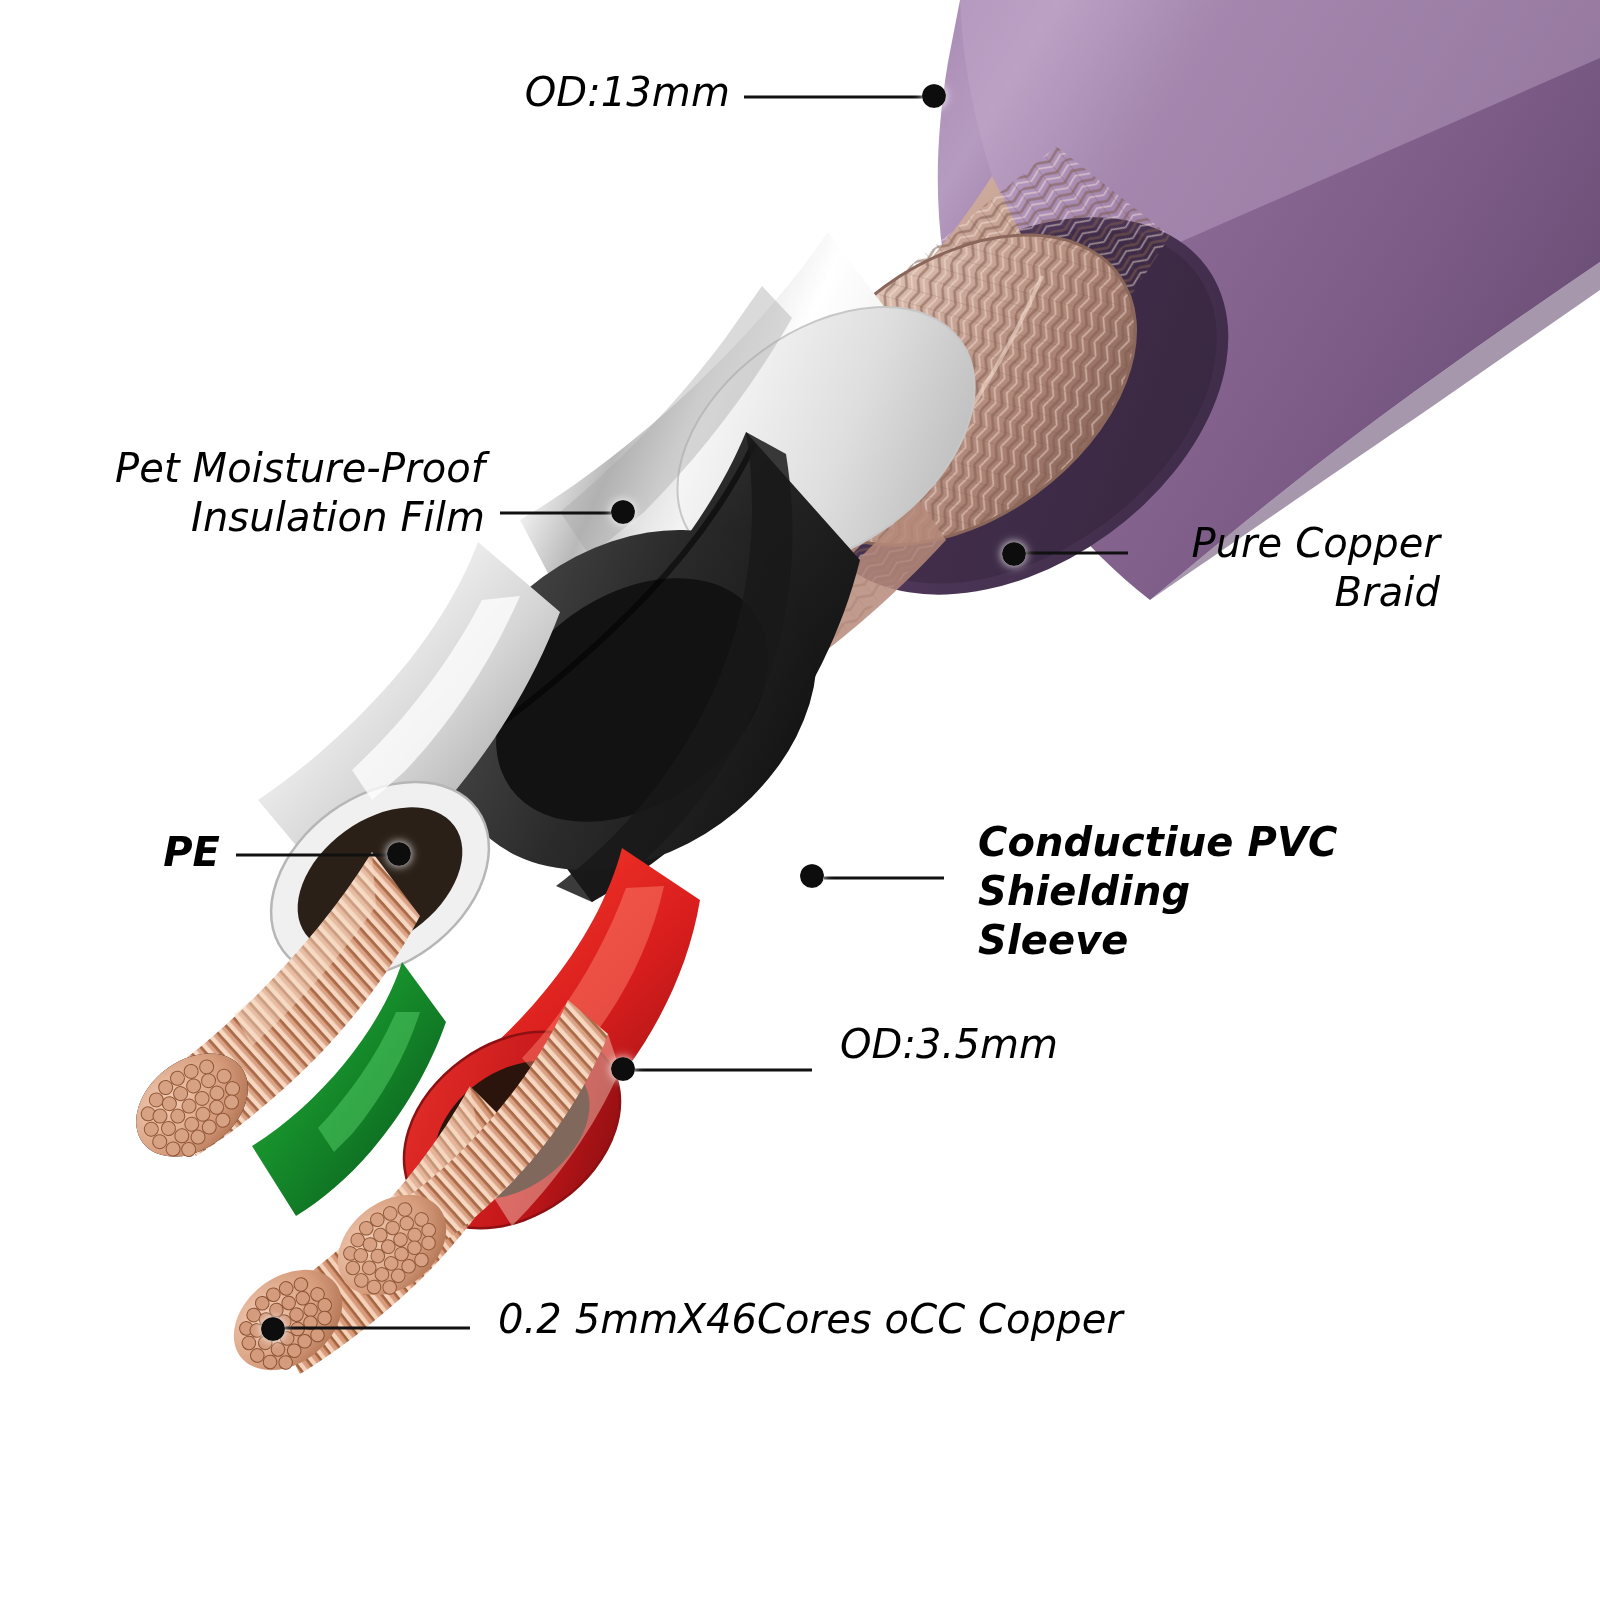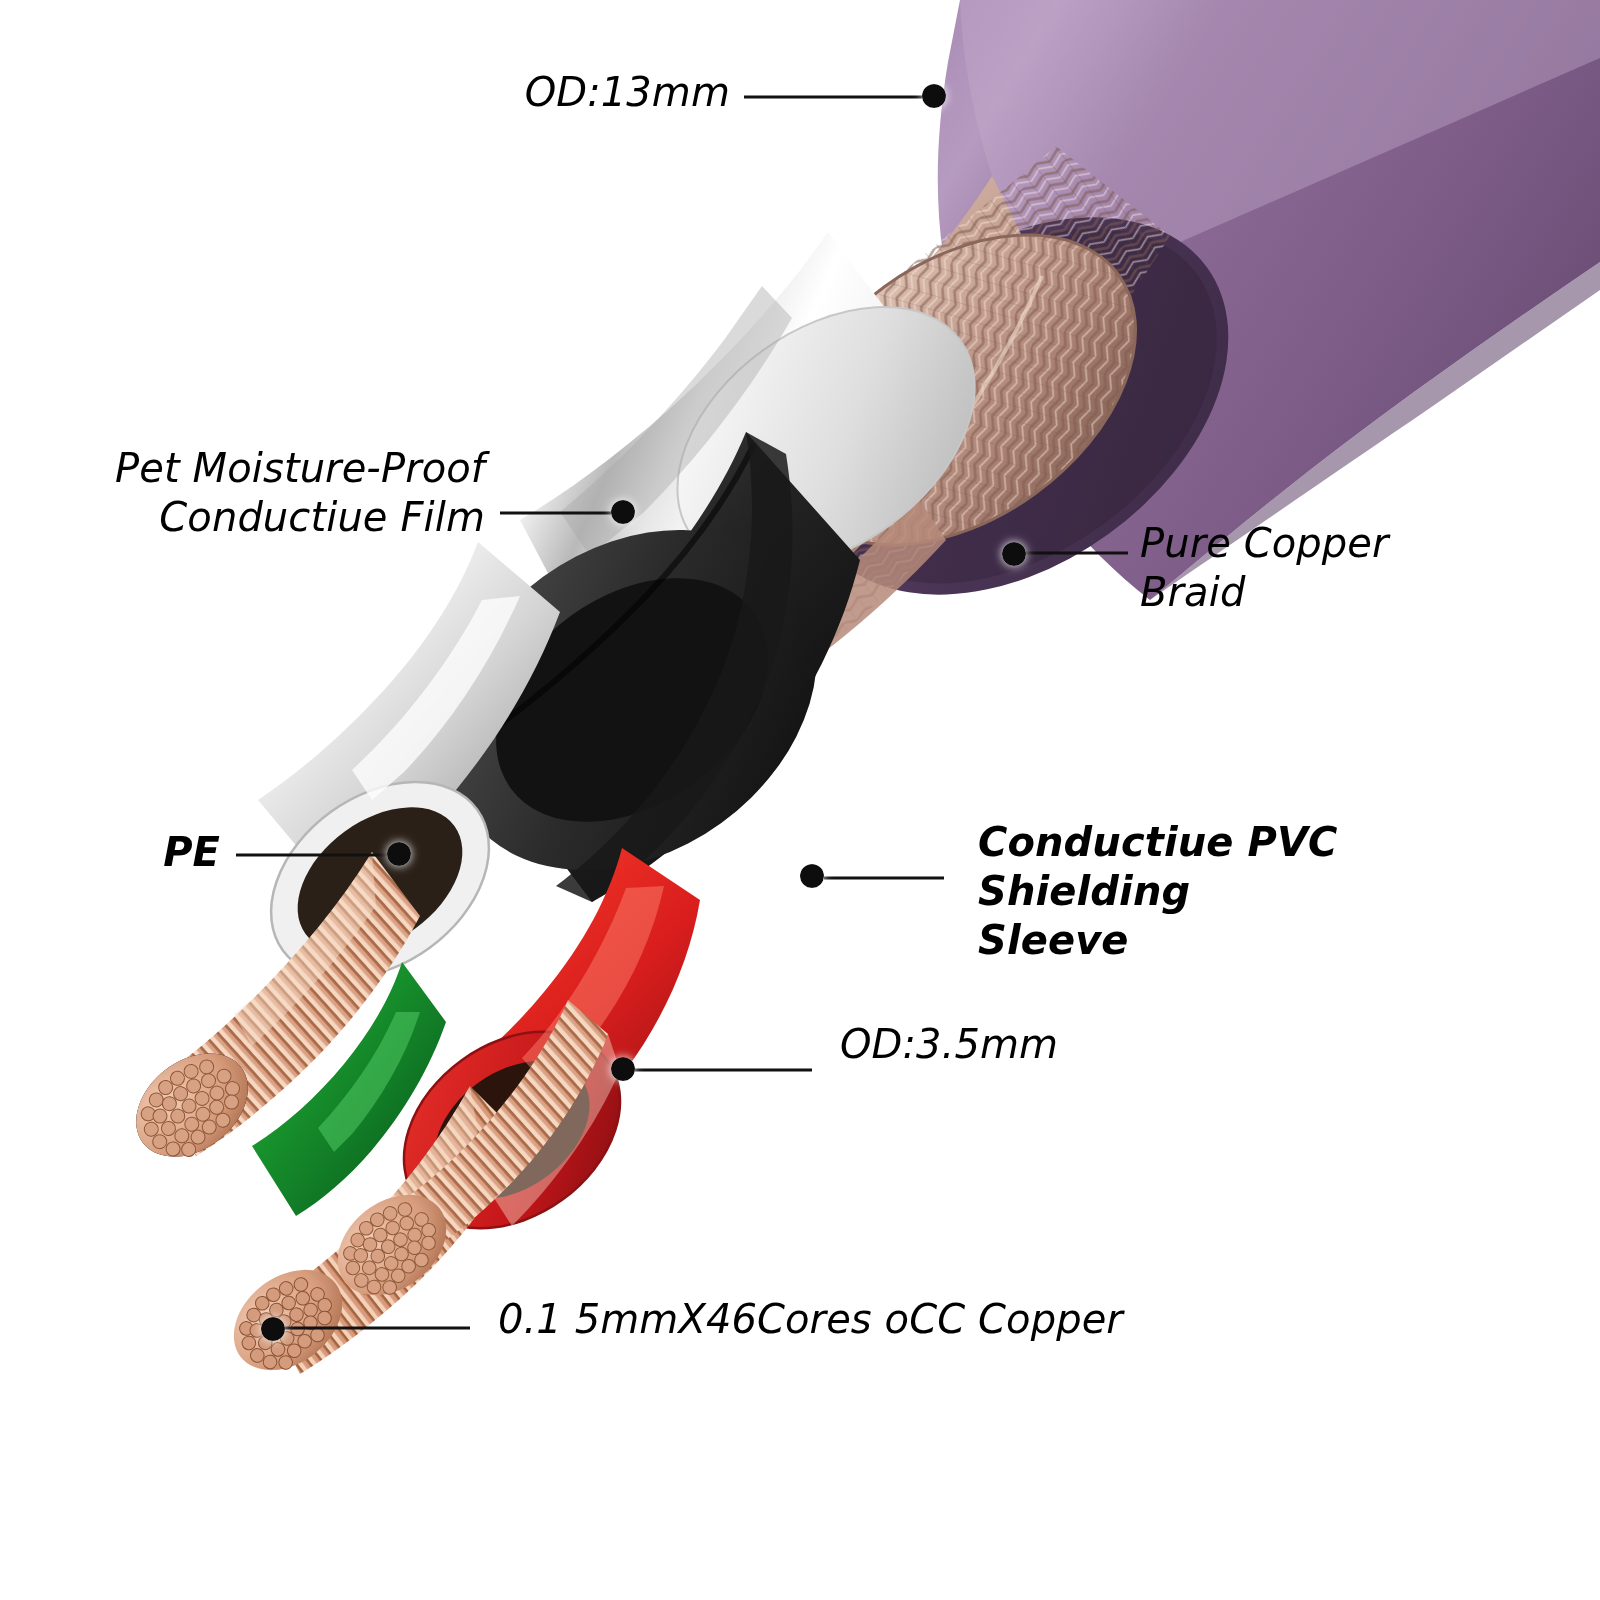--- a/index.html
+++ b/index.html
@@ -458,22 +458,22 @@
         <circle cx="399" cy="854" r="12" filter="url(#dotGlow)"></circle>
         <circle cx="812" cy="876" r="12" filter="url(#dotGlow)"></circle>
         <circle cx="623" cy="1069" r="12" filter="url(#dotGlow)"></circle>
         <circle cx="273" cy="1329" r="12" filter="url(#dotGlow)"></circle>
       </g>
   </svg>
 
   <div id="labels">
       <div class="lbl lbl-r" style="left: 520px; top: 68px; width: 210px;">OD:13mm</div>
       <div class="lbl lbl-r" style="left: 60px; top: 444px; width: 425px;">Pet Moisture-Proof
-Conductiue Film</div>
-      <div class="lbl lbl-l" style="left: 1140px; top: 519px; width: 300px;">Pure Copper
+Insulation Film</div>
+      <div class="lbl lbl-l" style="left: 1140px; top: 519px; width: 300px; text-align: right;">Pure Copper
 Braid</div>
       <div class="lbl lbl-r" style="left: 125px; top: 828px; width: 95px; font-weight: bold;">PE</div>
       <div class="lbl lbl-l" style="left: 978px; top: 818px; width: 360px; font-weight: bold;">Conductiue PVC
 Shielding Sleeve</div>
       <div class="lbl lbl-l" style="left: 840px; top: 1020px; width: 250px;">OD:3.5mm</div>
-      <div class="lbl lbl-l" style="left: 498px; top: 1295px; width: 640px;">0.1 5mmX46Cores oCC Copper</div>
+      <div class="lbl lbl-l" style="left: 498px; top: 1295px; width: 640px;">0.2 5mmX46Cores oCC Copper</div>
     </div>
 </div>
 
 </body></html>

